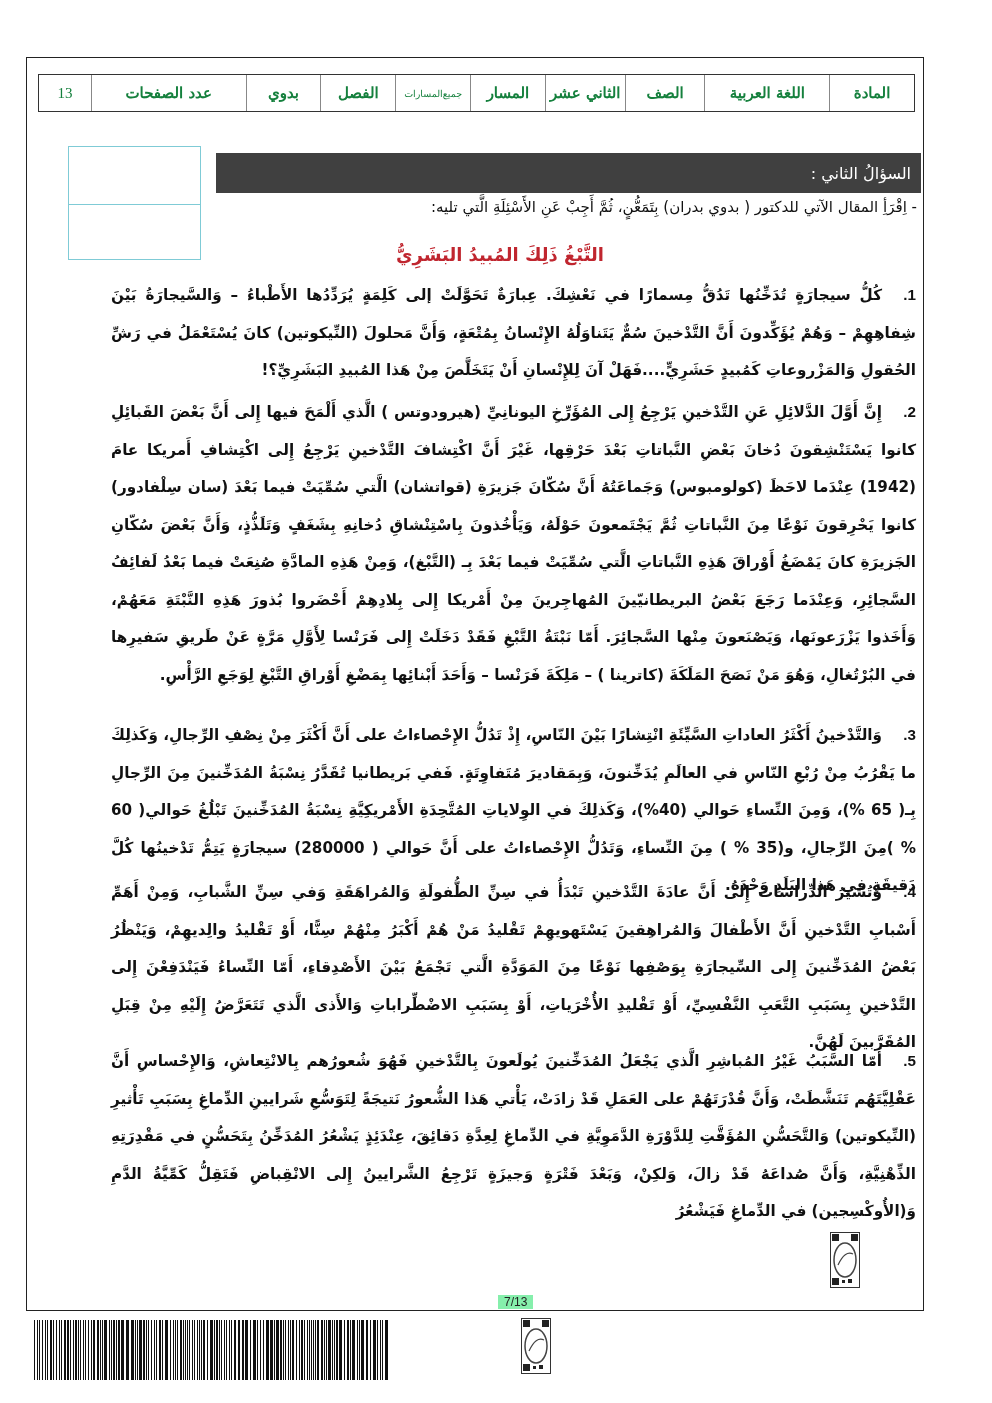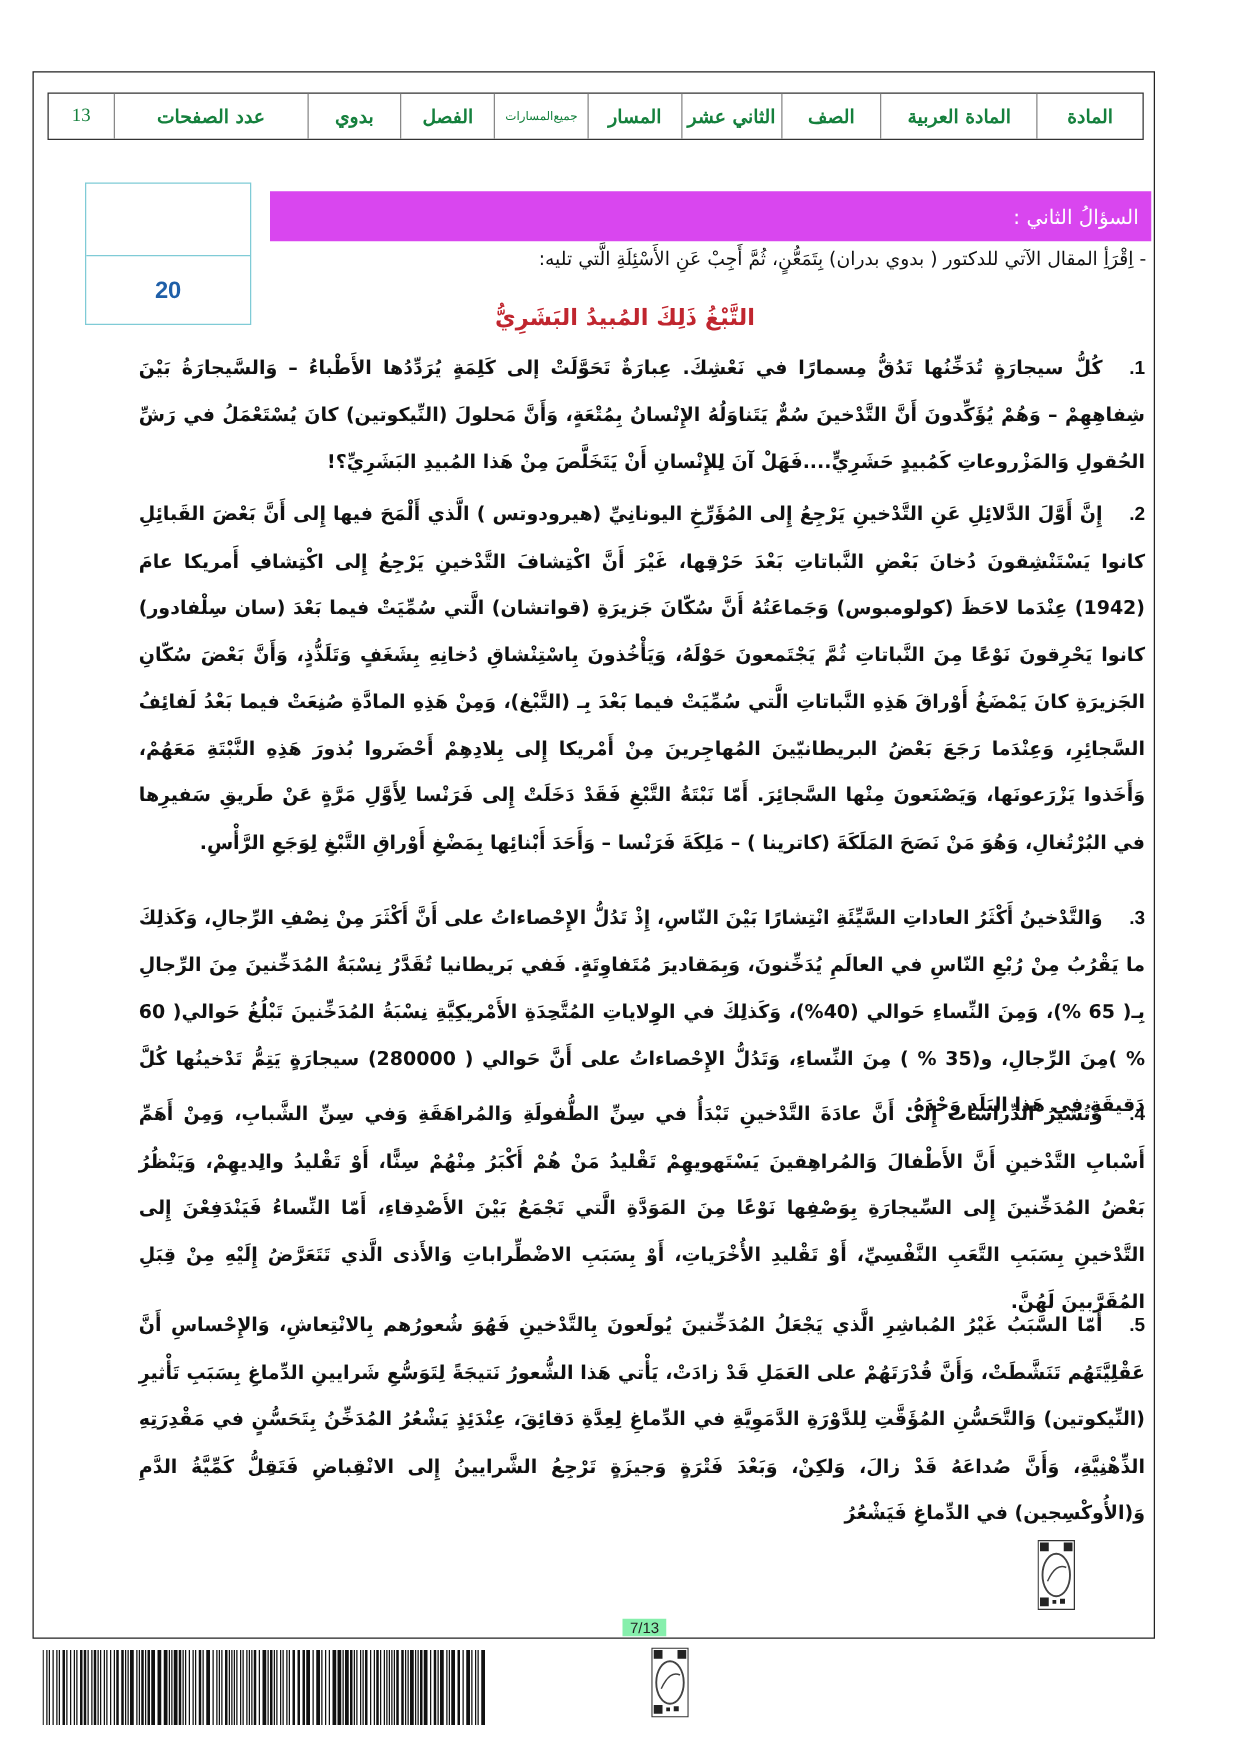--- a/index.html
+++ b/index.html
@@ -29,21 +29,21 @@
     position: absolute; left: 68px; top: 146px; width: 133px; height: 114px;
     border: 1.2px solid #7fcbd6; box-sizing: border-box;
   }
   .score-box .top { height: 57px; border-bottom: 1.2px solid #7fcbd6; }
   .score-box .bottom { height: 55px; display: flex; align-items: center; justify-content: center;
     font-family: "Liberation Sans", sans-serif; font-weight: bold; color: #1f5fa8; font-size: 19px; }
 
   
   .banner {
     position: absolute; left: 216px; top: 153px; width: 705px; height: 40px;
-    background: #d946ef; display: flex; align-items: center; justify-content: flex-start;
+    background: #404040; display: flex; align-items: center; justify-content: flex-start;
     direction: rtl; padding-right: 10px; box-sizing: border-box;
     color: #ffffff; font-size: 16px;
   }
   .instruction {
     position: absolute; right: 75px; top: 198px; width: 640px; direction: rtl; text-align: right;
     font-size: 15px; font-weight: normal; color: #111;
   }
   .title {
     position: absolute; left: 370px; top: 228px; width: 260px; direction: rtl; text-align: center;
     font-size: 18px; font-weight: bold; color: #c0262f; margin-top: 16px;
@@ -66,37 +66,36 @@
   .qr-1 { left: 830px; top: 1232px; }
   .qr-2 { left: 521px; top: 1318px; }
 </style>
 </head>
 <body>
 
 <div class="frame"></div>
 
 <div class="header-table">
   <div class="cell" style="width:85px">المادة</div>
-  <div class="cell" style="width:125px">المادة العربية</div>
+  <div class="cell" style="width:125px">اللغة العربية</div>
   <div class="cell" style="width:80px">الصف</div>
   <div class="cell" style="width:80px">الثاني عشر</div>
   <div class="cell" style="width:75px">المسار</div>
   <div class="cell small" style="width:75px">
     <span>جميع</span>
     <span>المسارات</span>
   </div>
   <div class="cell" style="width:75px">الفصل</div>
   <div class="cell" style="width:75px">بدوي</div>
   <div class="cell" style="width:155px">عدد الصفحات</div>
   <div class="cell num" style="width:52px">13</div>
 </div>
 
 <div class="score-box">
   <div class="top"></div>
-  <div class="bottom">20</div>
 </div>
 
 <div class="banner">
   <span>السؤالُ الثاني :</span>
 </div>
 
 <div class="instruction">- اِقْرَأِ المقال الآتي للدكتور ( بدوي بدران) بِتَمَعُّنٍ، ثُمَّ أَجِبْ عَنِ الأَسْئِلَةِ الَّتي تليه:</div>
 <div class="title">التَّبْغُ ذَلِكَ المُبيدُ البَشَرِيُّ</div>
 
 <div class="para" style="top:276px">

